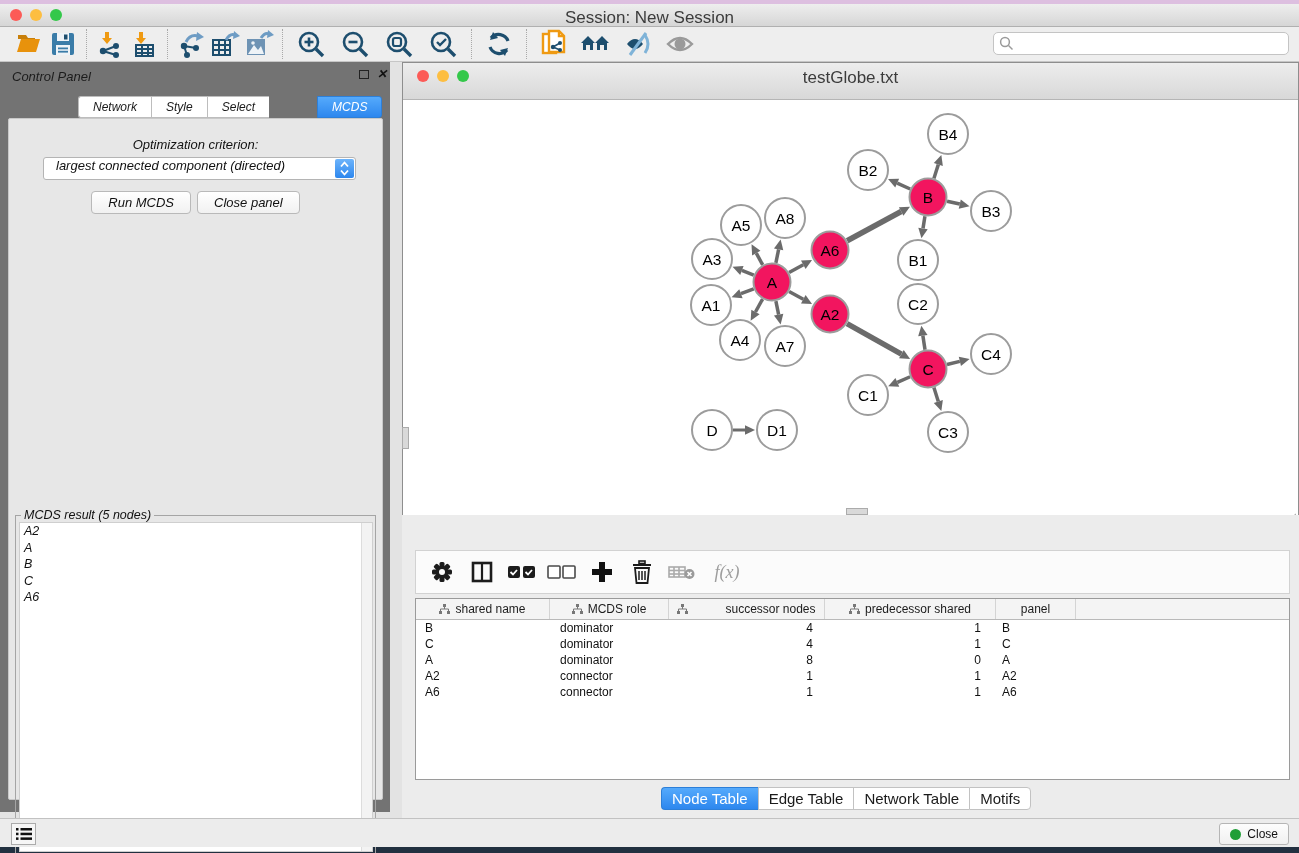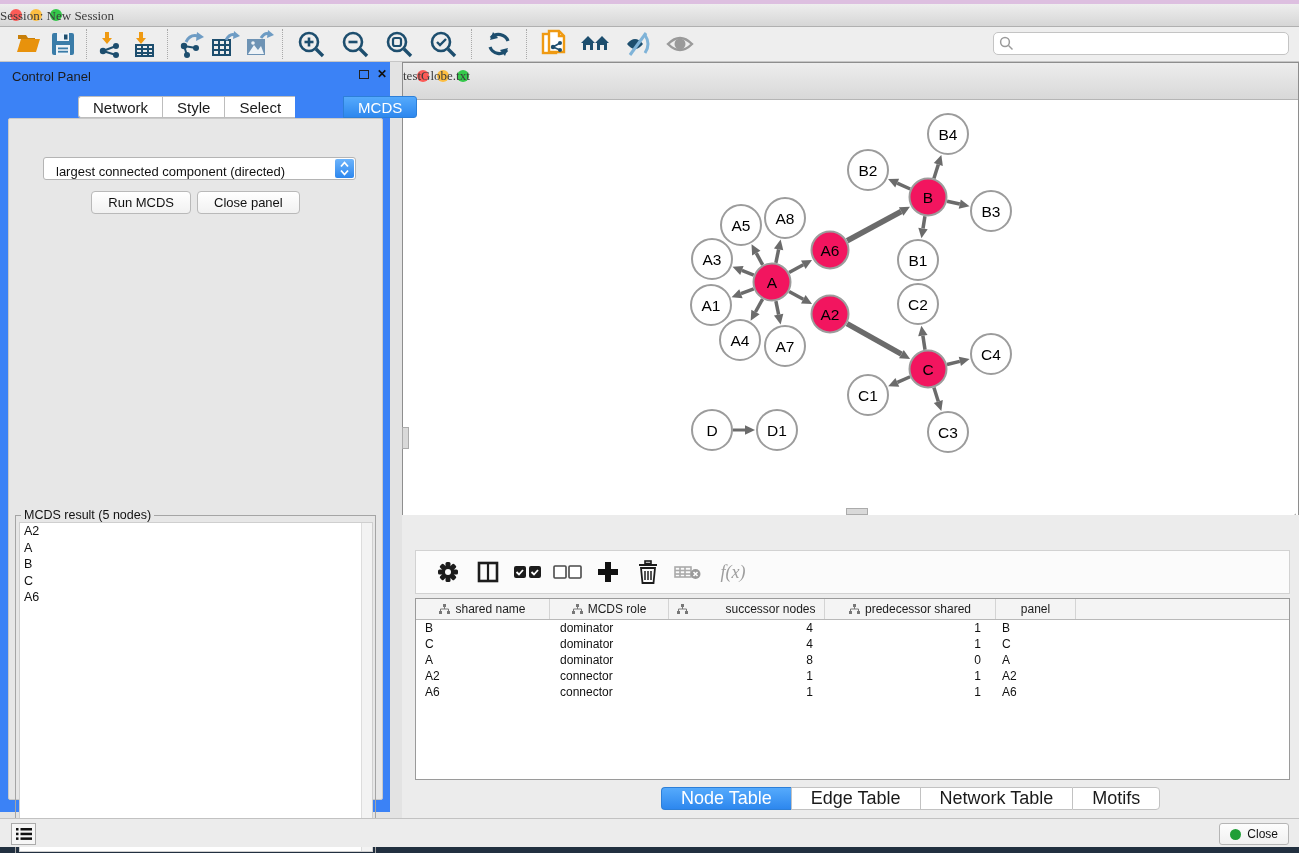--- a/index.html
+++ b/index.html
@@ -8,49 +8,49 @@
 
   
   #desktop-top { position:absolute; left:0; top:0; width:1299px; height:4px; background:#ddbfe0; }
   #desktop-bottom { position:absolute; left:0; top:847px; width:1299px; height:6px; background:#223040; }
 
   
   #titlebar { position:absolute; left:0; top:4px; width:1299px; height:23px;
     background:linear-gradient(#eeeeee,#d6d6d6); border-bottom:1px solid #b0b0b0; }
   .lights { position:absolute; top:5px; display:flex; gap:8px; }
   .light { width:12px; height:12px; border-radius:50%; }
-  .title-text { position:absolute; width:100%; text-align:left; top:4px; font-size:13px; color:#3c3c3c;font-family:Liberation Serif, serif; }
+  .title-text { position:absolute; width:100%; text-align:center; top:4px; font-size:17px; color:#3c3c3c; }
 
   #toolbar { position:absolute; left:0; top:27px; width:1299px; height:35px;
     background:#eeeeee; border-bottom:1px solid #c6c6c6; display:flex; align-items:center; }
   .tb-icon { width:34px; height:30px; display:flex; align-items:center; justify-content:center; flex:0 0 auto; }
   .tb-sep { width:1px; height:30px; border-left:1px dotted #a9a9a9; margin:0 6px; flex:0 0 auto; }
   #search-wrap { position:absolute; right:10px; top:5px; width:296px; height:23px; }
   #search-input { width:100%; height:100%; border:1px solid #c4c4c4; border-radius:5px;
     padding-left:24px; font-size:12px; background:#fff; outline:none; }
   #search-glass { position:absolute; left:6px; top:4px; }
 
   
-  #control-panel { position:absolute; left:0; top:62px; width:390px; height:750px; background:#3b82f6; }
+  #control-panel { position:absolute; left:0; top:62px; width:390px; height:750px; background:#737373;font-style:italic; }
   .panel-header { height:28px; position:relative; }
   .panel-title { position:absolute; left:12px; top:7px; font-size:13px; color:#1c1c1c; }
   .float-btn { position:absolute; top:8px; width:10px; height:9px; border:1.5px solid #222; }
   .close-btn { position:absolute; top:5px; font-size:12px; font-weight:bold; color:#111; }
   #cp-tabs { position:absolute; left:78px; top:34px; display:flex; z-index:2; }
-  .cp-tab { height:22px; padding:0 14px; font-size:15px; color:#1a1a1a; background:#fff;
+  .cp-tab { height:22px; padding:0 14px; font-size:12px; color:#1a1a1a; background:#fff;
     border:1px solid #bdbdbd; border-right:none; display:flex; align-items:center; }
   .cp-tab:first-child { border-radius:3px 0 0 3px; }
   .cp-tab:last-child { border-right:1px solid #bdbdbd; border-radius:0 3px 3px 0; }
   .cp-tab.active { background:linear-gradient(#55aafc,#2d87ee); color:#fff; border-color:#2d7fd8;margin-left:48px; }
   #cp-content { position:absolute; left:8px; top:56px; width:375px; height:682px;
     background:#e7e7e7; border:1px solid #c9c9c9; border-radius:2px; }
   #opt-label { margin-top:18px; text-align:center; font-size:13px; color:#111; }
   #criterion-select { position:absolute; left:34px; top:38px; width:313px; height:23px; background:#fff;
     border:1px solid #b4b4b4; border-radius:3px; font-size:13px; color:#111;
-    display:flex; align-items:flex-end; padding-left:12px; }
+    display:flex; align-items:flex-start; padding-left:12px; }
   #criterion-stepper { position:absolute; right:1px; top:1px; width:19px; height:19px; border-radius:2px;
     background:linear-gradient(#6db4fb,#2d87ee); display:flex; flex-direction:column;
     align-items:center; justify-content:center; color:#fff; }
   .cp-buttons { position:absolute; left:0; top:72px; width:100%; display:flex; justify-content:center; gap:6px; }
   .mac-button { height:23px; padding:0 16px; font-size:13px; color:#111; background:linear-gradient(#ffffff,#f1f1f1);
     border:1px solid #b9b9b9; border-radius:4px; display:flex; align-items:center; }
   #result-group { position:absolute; left:6px; top:396px; width:361px; height:340px;
     border:1px solid #a5a5a5; }
   #result-legend { position:absolute; left:5px; top:-8px; background:#e7e7e7; padding:0 3px;
     font-size:12.5px; color:#111; }
@@ -67,37 +67,37 @@
   #nw-canvas { position:relative; width:895px; height:426px; background:#fff; }
   #resize-grip { position:absolute; right:2px; bottom:2px; width:14px; height:14px; }
   .grip-left { position:absolute; left:-1px; top:364px; width:7px; height:22px;
     background:#d9d9d9; border:1px solid #ababab; }
   .grip-bottom { position:absolute; left:443px; bottom:-1px; width:22px; height:7px;
     background:#d9d9d9; border:1px solid #ababab; }
 
   
   #table-panel { position:absolute; left:402px; top:515px; width:897px; height:303px; background:#ececec; }
   #tp-toolbar { position:absolute; left:13px; top:35px; width:875px; height:44px; background:#fbfbfb;
-    border:1px solid #d2d2d2; display:flex; align-items:center; padding-left:14px; gap:4px; }
+    border:1px solid #d2d2d2; display:flex; align-items:center; padding-left:8px; gap:4px; }
   .tp-icon { width:36px; height:36px; display:flex; align-items:center; justify-content:center; }
   #fx-label { font-family:"Liberation Serif", serif; font-style:italic; font-size:18px; color:#9d9d9d; }
   #data-table { position:absolute; left:13px; top:83px; width:875px; height:182px; background:#fff;
     border:1px solid #9a9a9a; }
   #table-header { display:flex; height:21px; border-bottom:1px solid #b9b9b9; background:#f4f4f4; }
   .th { display:flex; align-items:center; justify-content:center; gap:5px; font-size:12px; color:#1c1c1c;
     border-right:1px solid #d4d4d4; }
   .tr { display:flex; height:16px; align-items:center; }
   .td { font-size:12px; color:#111; overflow:hidden; white-space:nowrap; }
   .c0 { width:134px; } .c1 { width:119px; } .c2 { width:156px;gap:37px; } .c3 { width:171px; } .c4 { width:80px; }
   .td.c0 { padding-left:9px; } .td.c1 { padding-left:10px; }
   .td.c2 { text-align:right; padding-right:12px; } .td.c3 { text-align:right; padding-right:15px; }
   .td.c4 { padding-left:6px; }
   #bottom-tabs { position:absolute; left:259px; top:272px; display:flex; }
-  .bt-tab { height:23px; padding:0 19px; background:#fff; border:1px solid #c2c2c2; border-right:none;
-    font-size:18px; color:#1a1a1a; display:flex; align-items:center; }
+  .bt-tab { height:23px; padding:0 10px; background:#fff; border:1px solid #c2c2c2; border-right:none;
+    font-size:15px; color:#1a1a1a; display:flex; align-items:center; }
   .bt-tab:first-child { border-radius:4px 0 0 4px; }
   .bt-tab:last-child { border-right:1px solid #c2c2c2; border-radius:0 4px 4px 0; }
   .bt-tab.active { background:linear-gradient(#55aafc,#2d87ee); color:#fff; border-color:#2d7fd8; }
 
   
   #status-bar { position:absolute; left:0; top:818px; width:1299px; height:29px;
     background:#ececec; border-top:1px solid #c2c2c2; }
   #list-button { position:absolute; left:11px; top:4px; width:25px; height:22px; background:#f6f6f6;
     border:1px solid #ababab; display:flex; align-items:center; justify-content:center; }
   #memory-button { position:absolute; right:10px; top:4px; height:22px; padding:0 10px;
@@ -283,20 +283,21 @@
     <span class="float-btn" style="left:359px;"></span>
     <span class="close-btn" style="left:377px;">✕</span>
   </div>
   <div id="cp-tabs">
     <div class="cp-tab">Network</div>
     <div class="cp-tab">Style</div>
     <div class="cp-tab">Select</div>
     <div class="cp-tab active">MCDS</div>
   </div>
   <div id="cp-content">
+    <div id="opt-label">Optimization criterion:</div>
     <div id="criterion-select">
       <span>largest connected component (directed)</span>
       <span id="criterion-stepper">
         <svg width="11" height="15" viewBox="0 0 11 15">
           <path d="M2 5.5 L5.5 1.5 L9 5.5" stroke="#fff" stroke-width="1.8" fill="none"></path>
           <path d="M2 9.5 L5.5 13.5 L9 9.5" stroke="#fff" stroke-width="1.8" fill="none"></path>
         </svg>
       </span>
     </div>
     <div class="cp-buttons">

